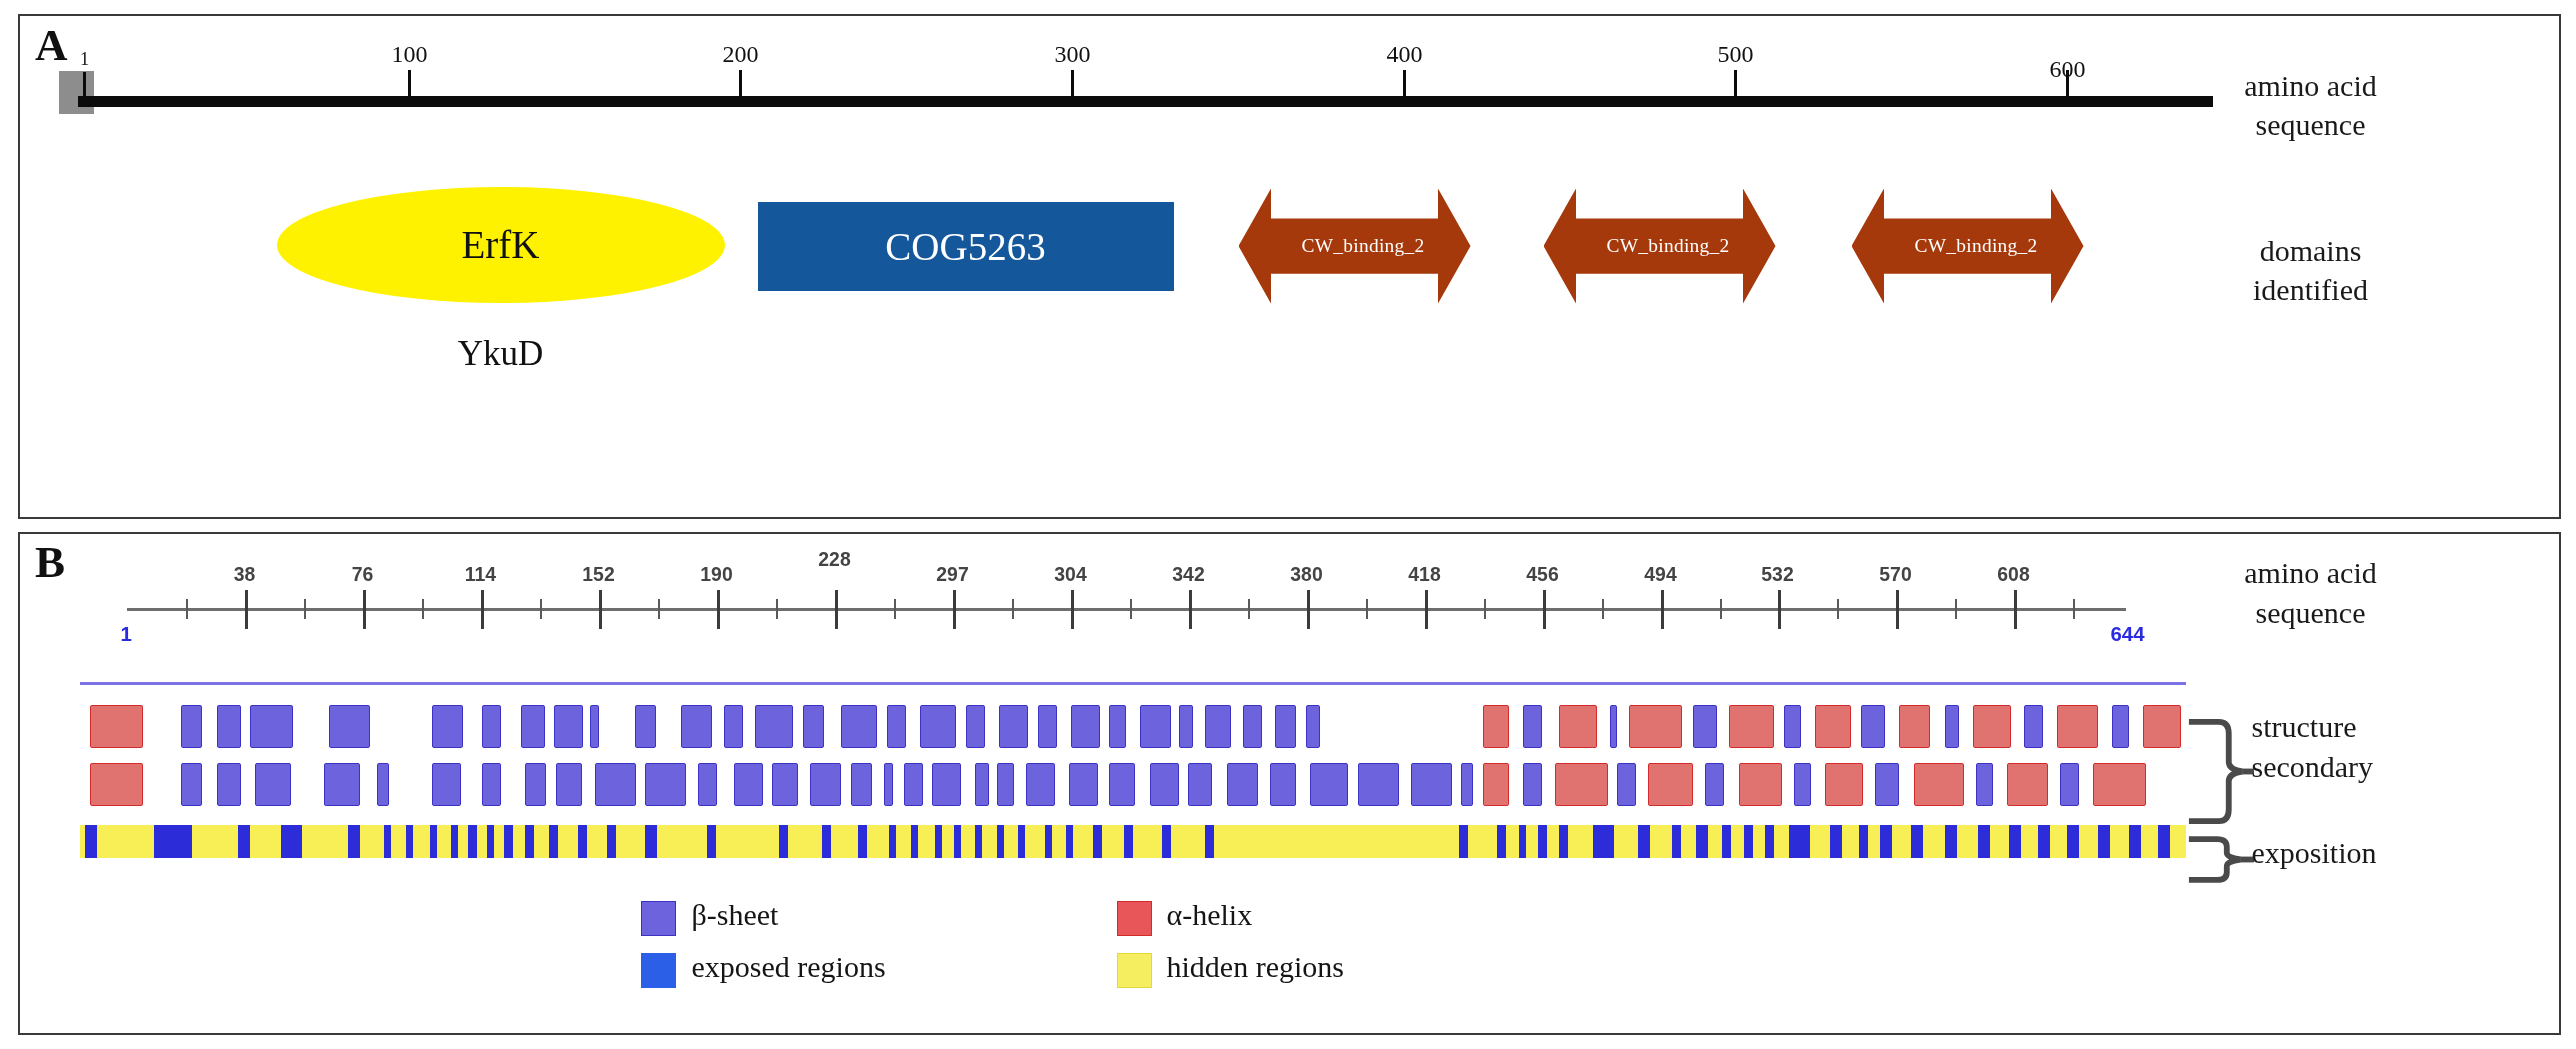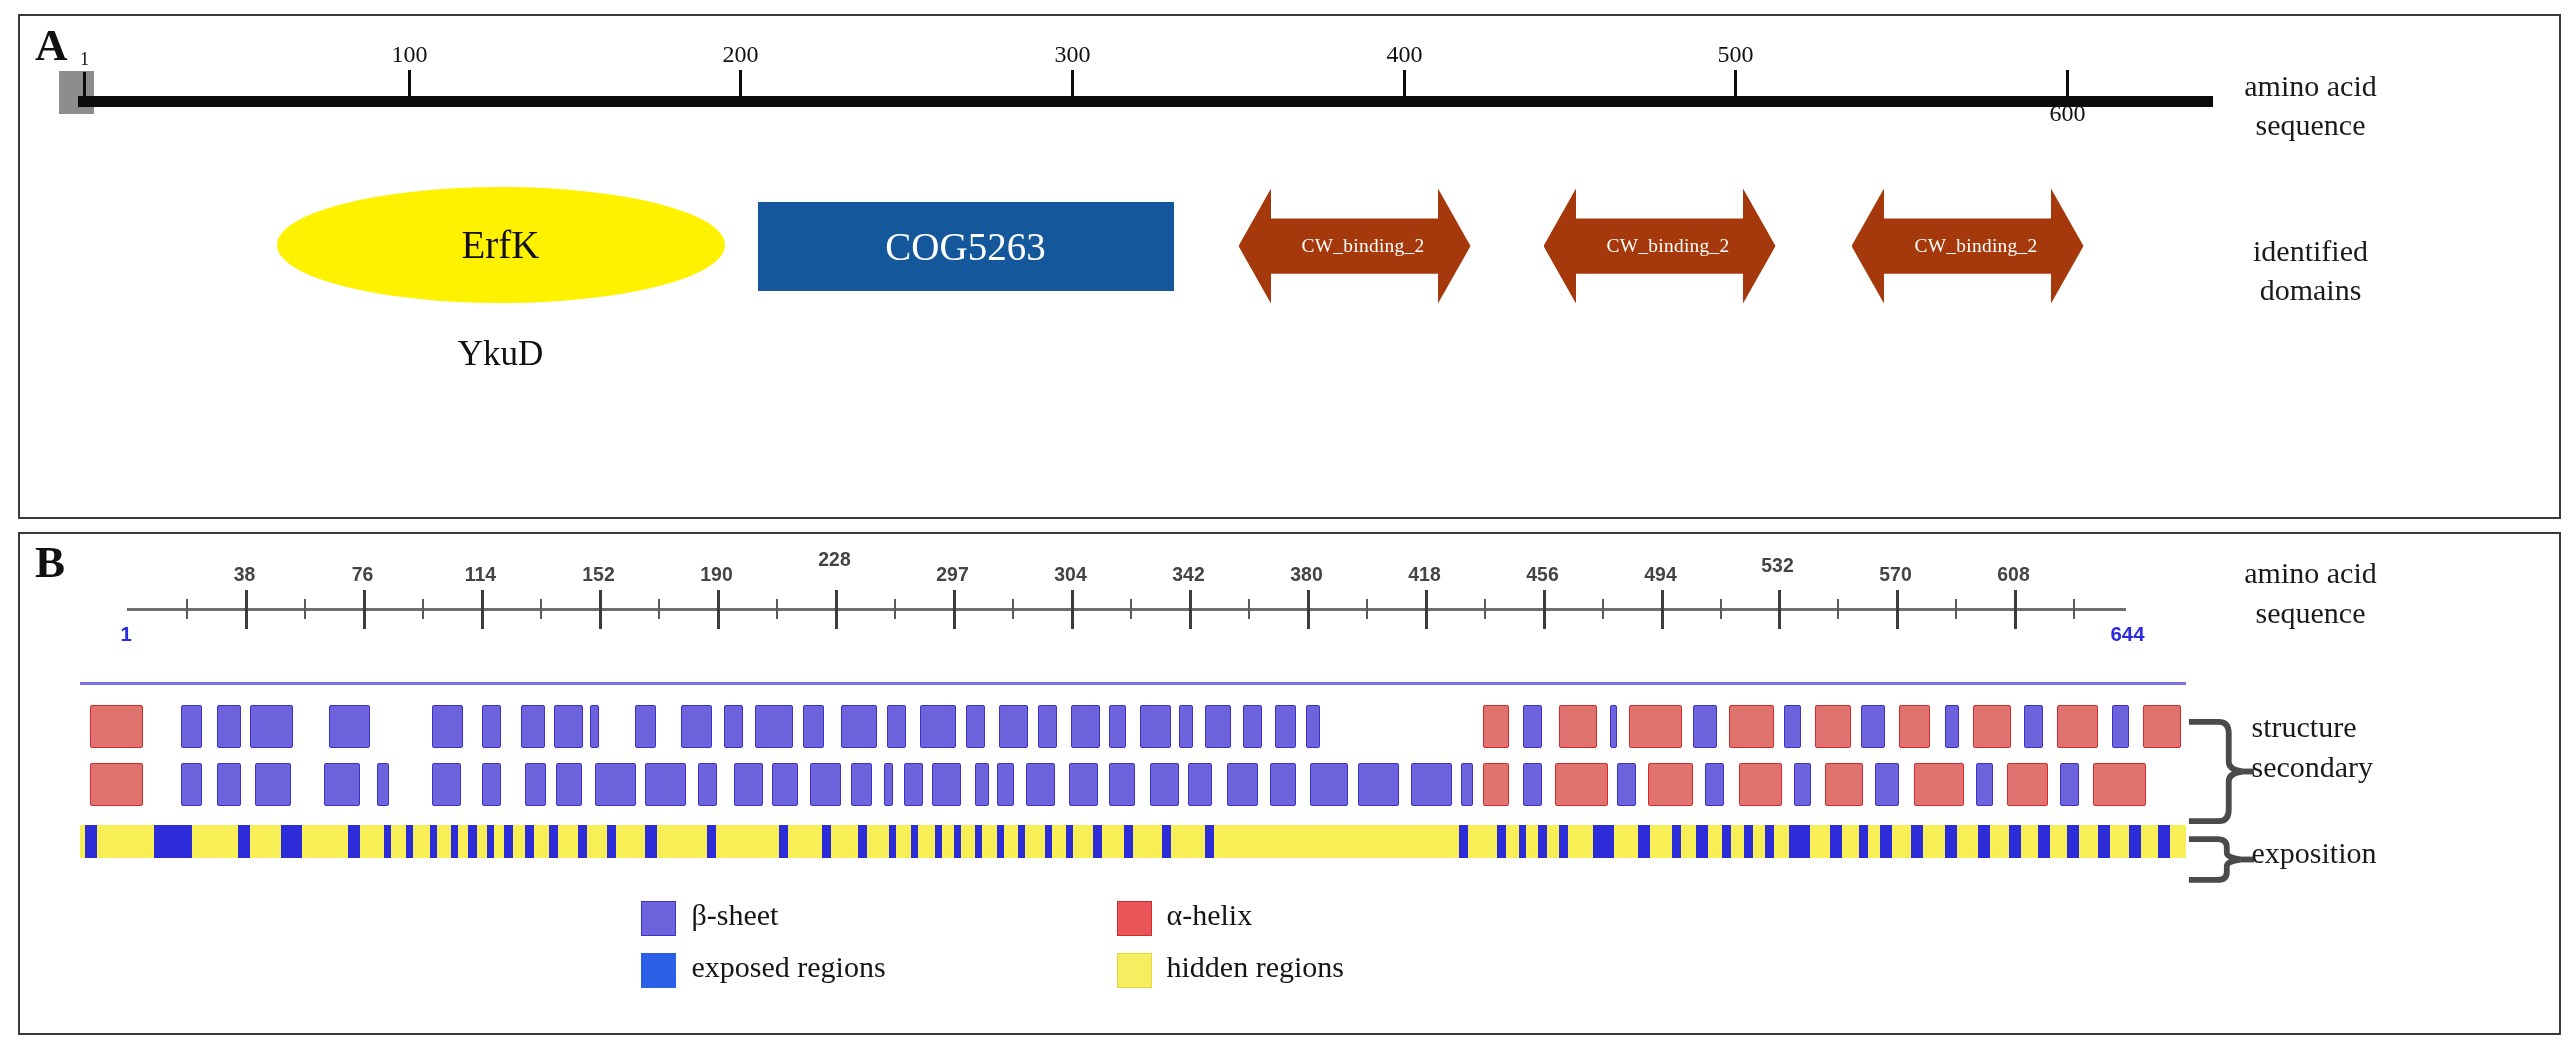--- a/index.html
+++ b/index.html
@@ -83,21 +83,21 @@
         <div class="tickA-lab" style="left:390px;top:25px;">100</div>
         <div class="tickA" style="left:388px;top:54px;height:29px;"></div>
         <div class="tickA-lab" style="left:721px;top:25px;">200</div>
         <div class="tickA" style="left:719px;top:54px;height:29px;"></div>
         <div class="tickA-lab" style="left:1053px;top:25px;">300</div>
         <div class="tickA" style="left:1051px;top:54px;height:29px;"></div>
         <div class="tickA-lab" style="left:1385px;top:25px;">400</div>
         <div class="tickA" style="left:1383px;top:54px;height:29px;"></div>
         <div class="tickA-lab" style="left:1716px;top:25px;">500</div>
         <div class="tickA" style="left:1714px;top:54px;height:29px;"></div>
-        <div class="tickA-lab" style="left:2048px;top:40px;margin-top:44px;">600</div>
+        <div class="tickA-lab" style="left:2048px;top:40px;">600</div>
         <div class="tickA" style="left:2046px;top:54px;height:29px;"></div>
       </div>
 
     <div class="side-label" style="left:2087px;top:50px;width:408px;">
       <div>amino acid</div>
       <div>sequence</div>
     </div>
 
     <div id="domainsA">
         <div class="dom-ellipse" style="left:257px;top:171px;width:448px;height:116px;background:#FFF200;">
@@ -112,22 +112,22 @@
         </div>
         <div class="dom-arrow" style="left:1524px;top:173px;width:232px;height:115px;background:#A6390B;">
           <span style="color:#ffffff;">CW_binding_2</span>
         </div>
         <div class="dom-arrow" style="left:1832px;top:173px;width:232px;height:115px;background:#A6390B;">
           <span style="color:#ffffff;">CW_binding_2</span>
         </div>
       </div>
 
     <div class="side-label" style="left:2087px;top:215px;width:408px;">
+      <div>domains</div>
       <div>identified</div>
-      <div>domains</div>
     </div>
   </div>
 
   <div class="panel" id="panelB">
     <div class="panel-letter" style="left:15.5px;top:5.8px;">B</div>
 
     <div id="rulerB">
         <div class="rline" style="left:107px;top:74px;width:1999px;"></div>
         <div class="rtick" style="left:166px;top:65px;height:20.4px;"></div>
         <div class="rtick" style="left:284px;top:65px;height:20.4px;"></div>
@@ -166,21 +166,21 @@
         <div class="rlab" style="left:1169px;top:29px;">342</div>
         <div class="rtick major" style="left:1287px;top:56px;height:39px;"></div>
         <div class="rlab" style="left:1287px;top:29px;">380</div>
         <div class="rtick major" style="left:1405px;top:56px;height:39px;"></div>
         <div class="rlab" style="left:1405px;top:29px;">418</div>
         <div class="rtick major" style="left:1523px;top:56px;height:39px;"></div>
         <div class="rlab" style="left:1523px;top:29px;">456</div>
         <div class="rtick major" style="left:1641px;top:56px;height:39px;"></div>
         <div class="rlab" style="left:1641px;top:29px;">494</div>
         <div class="rtick major" style="left:1758px;top:56px;height:39px;"></div>
-        <div class="rlab" style="left:1758px;top:20px;">532</div>
+        <div class="rlab" style="left:1758px;top:29px;">532</div>
         <div class="rtick major" style="left:1876px;top:56px;height:39px;"></div>
         <div class="rlab" style="left:1876px;top:29px;">570</div>
         <div class="rtick major" style="left:1994px;top:56px;height:39px;"></div>
         <div class="rlab" style="left:1994px;top:29px;">608</div>
         <div class="rend" style="left:101px;top:89px;">1</div>
         <div class="rend" style="left:2091px;top:89px;">644</div>
       </div>
 
     <div class="side-label" style="left:2087px;top:19.4px;width:408px;">
       <div>amino acid</div>

